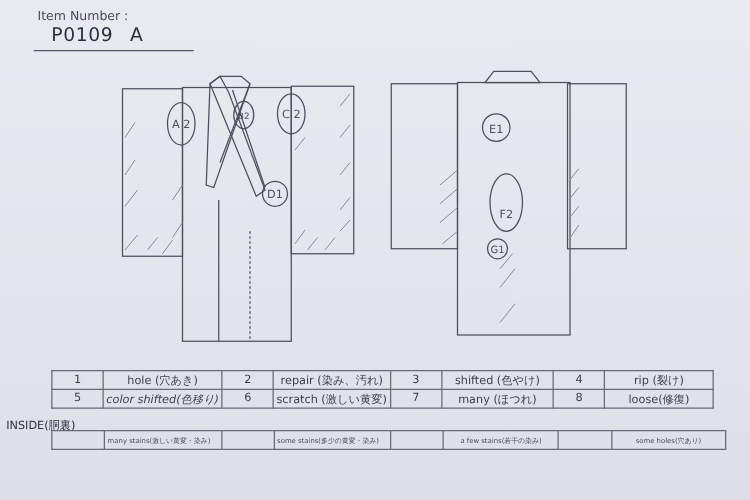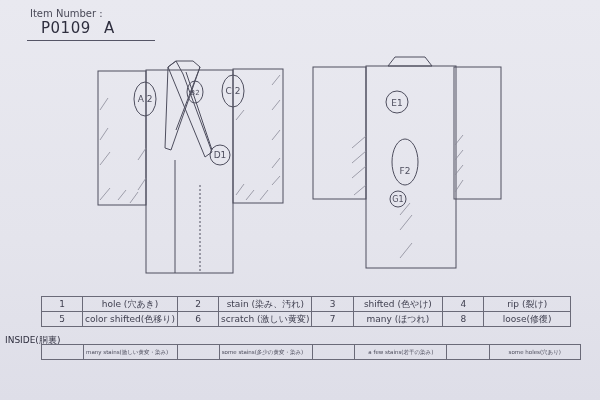--- a/index.html
+++ b/index.html
@@ -17,21 +17,21 @@
   svg.diagram { position:absolute; left:0; top:0; }
 
   table { border-collapse:collapse; position:absolute; }
   .main-table { left:41px; top:296px; width:530px; }
   .main-table td {
     border:1px solid #6a6a78; height:14px; padding:0 2px;
     font-size:9px; text-align:center; color:#3e3e4e; white-space:nowrap;
   }
   .main-table td.num { width:42px; }
   .main-table td.desc { width:88px;margin-top:12px; }
-  .main-table td.desc.left { text-align:right; }
+  .main-table td.desc.left { text-align:right;font-style:italic; }
   .inside-label { position:absolute; left:5px; top:334px; font-size:9px; font-weight:normal; color:#2e2e3e; }
   .inside-table { left:41px; top:344px; width:540px; }
   .inside-table td {
     border:1px solid #6a6a78; height:14px; padding:0 2px;
     font-size:5.5px; color:#4a4a5a; white-space:nowrap;
   }
   .inside-table td.blank { width:40px; }
   .inside-table td.txt { width:89px; }
   .inside-table td.center { text-align:center; }
 </style>
@@ -118,21 +118,21 @@
     <text x="398" y="202" font-size="8">G1</text>
   </g>
 </svg>
 
 <table class="main-table">
   <tbody>
       <tr>
     <td class="num">1</td>
     <td class="desc">hole (穴あき)</td>
     <td class="num">2</td>
-    <td class="desc">stain (染み、汚れ)</td>
+    <td class="desc">repair (染み、汚れ)</td>
     <td class="num">3</td>
     <td class="desc">shifted (色やけ)</td>
     <td class="num">4</td>
     <td class="desc">rip (裂け)</td>
   </tr>
   <tr>
     <td class="num">5</td>
     <td class="desc left">color shifted(色移り)</td>
     <td class="num">6</td>
     <td class="desc">scratch (激しい黄変)</td>

